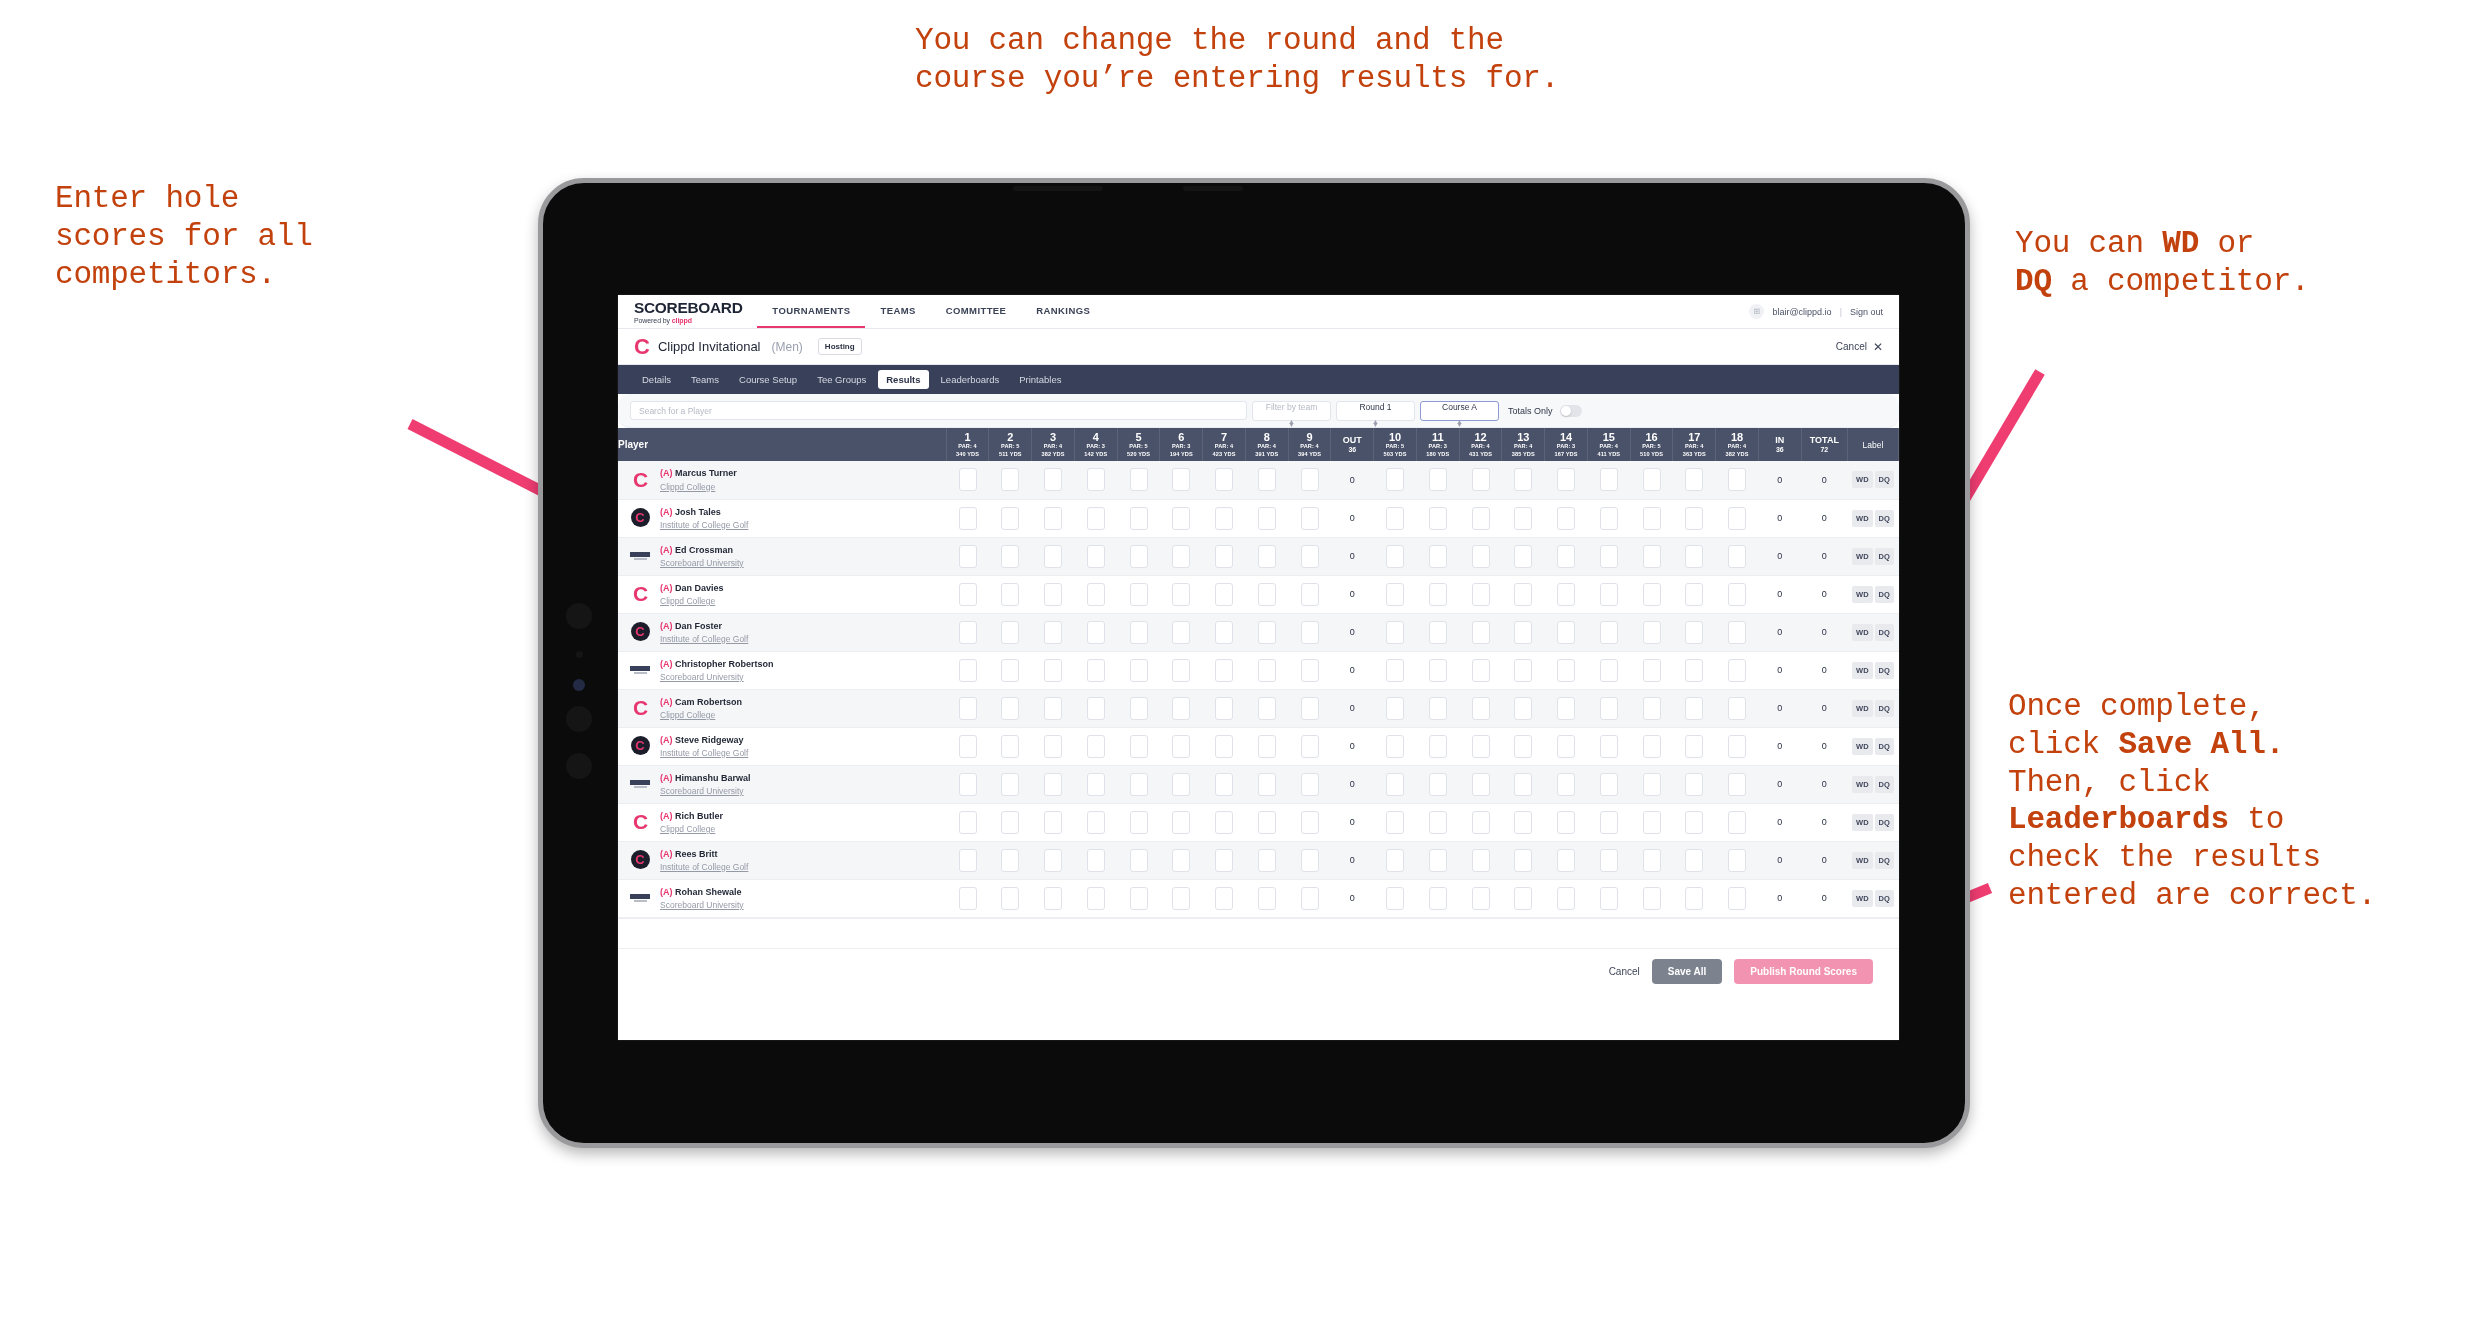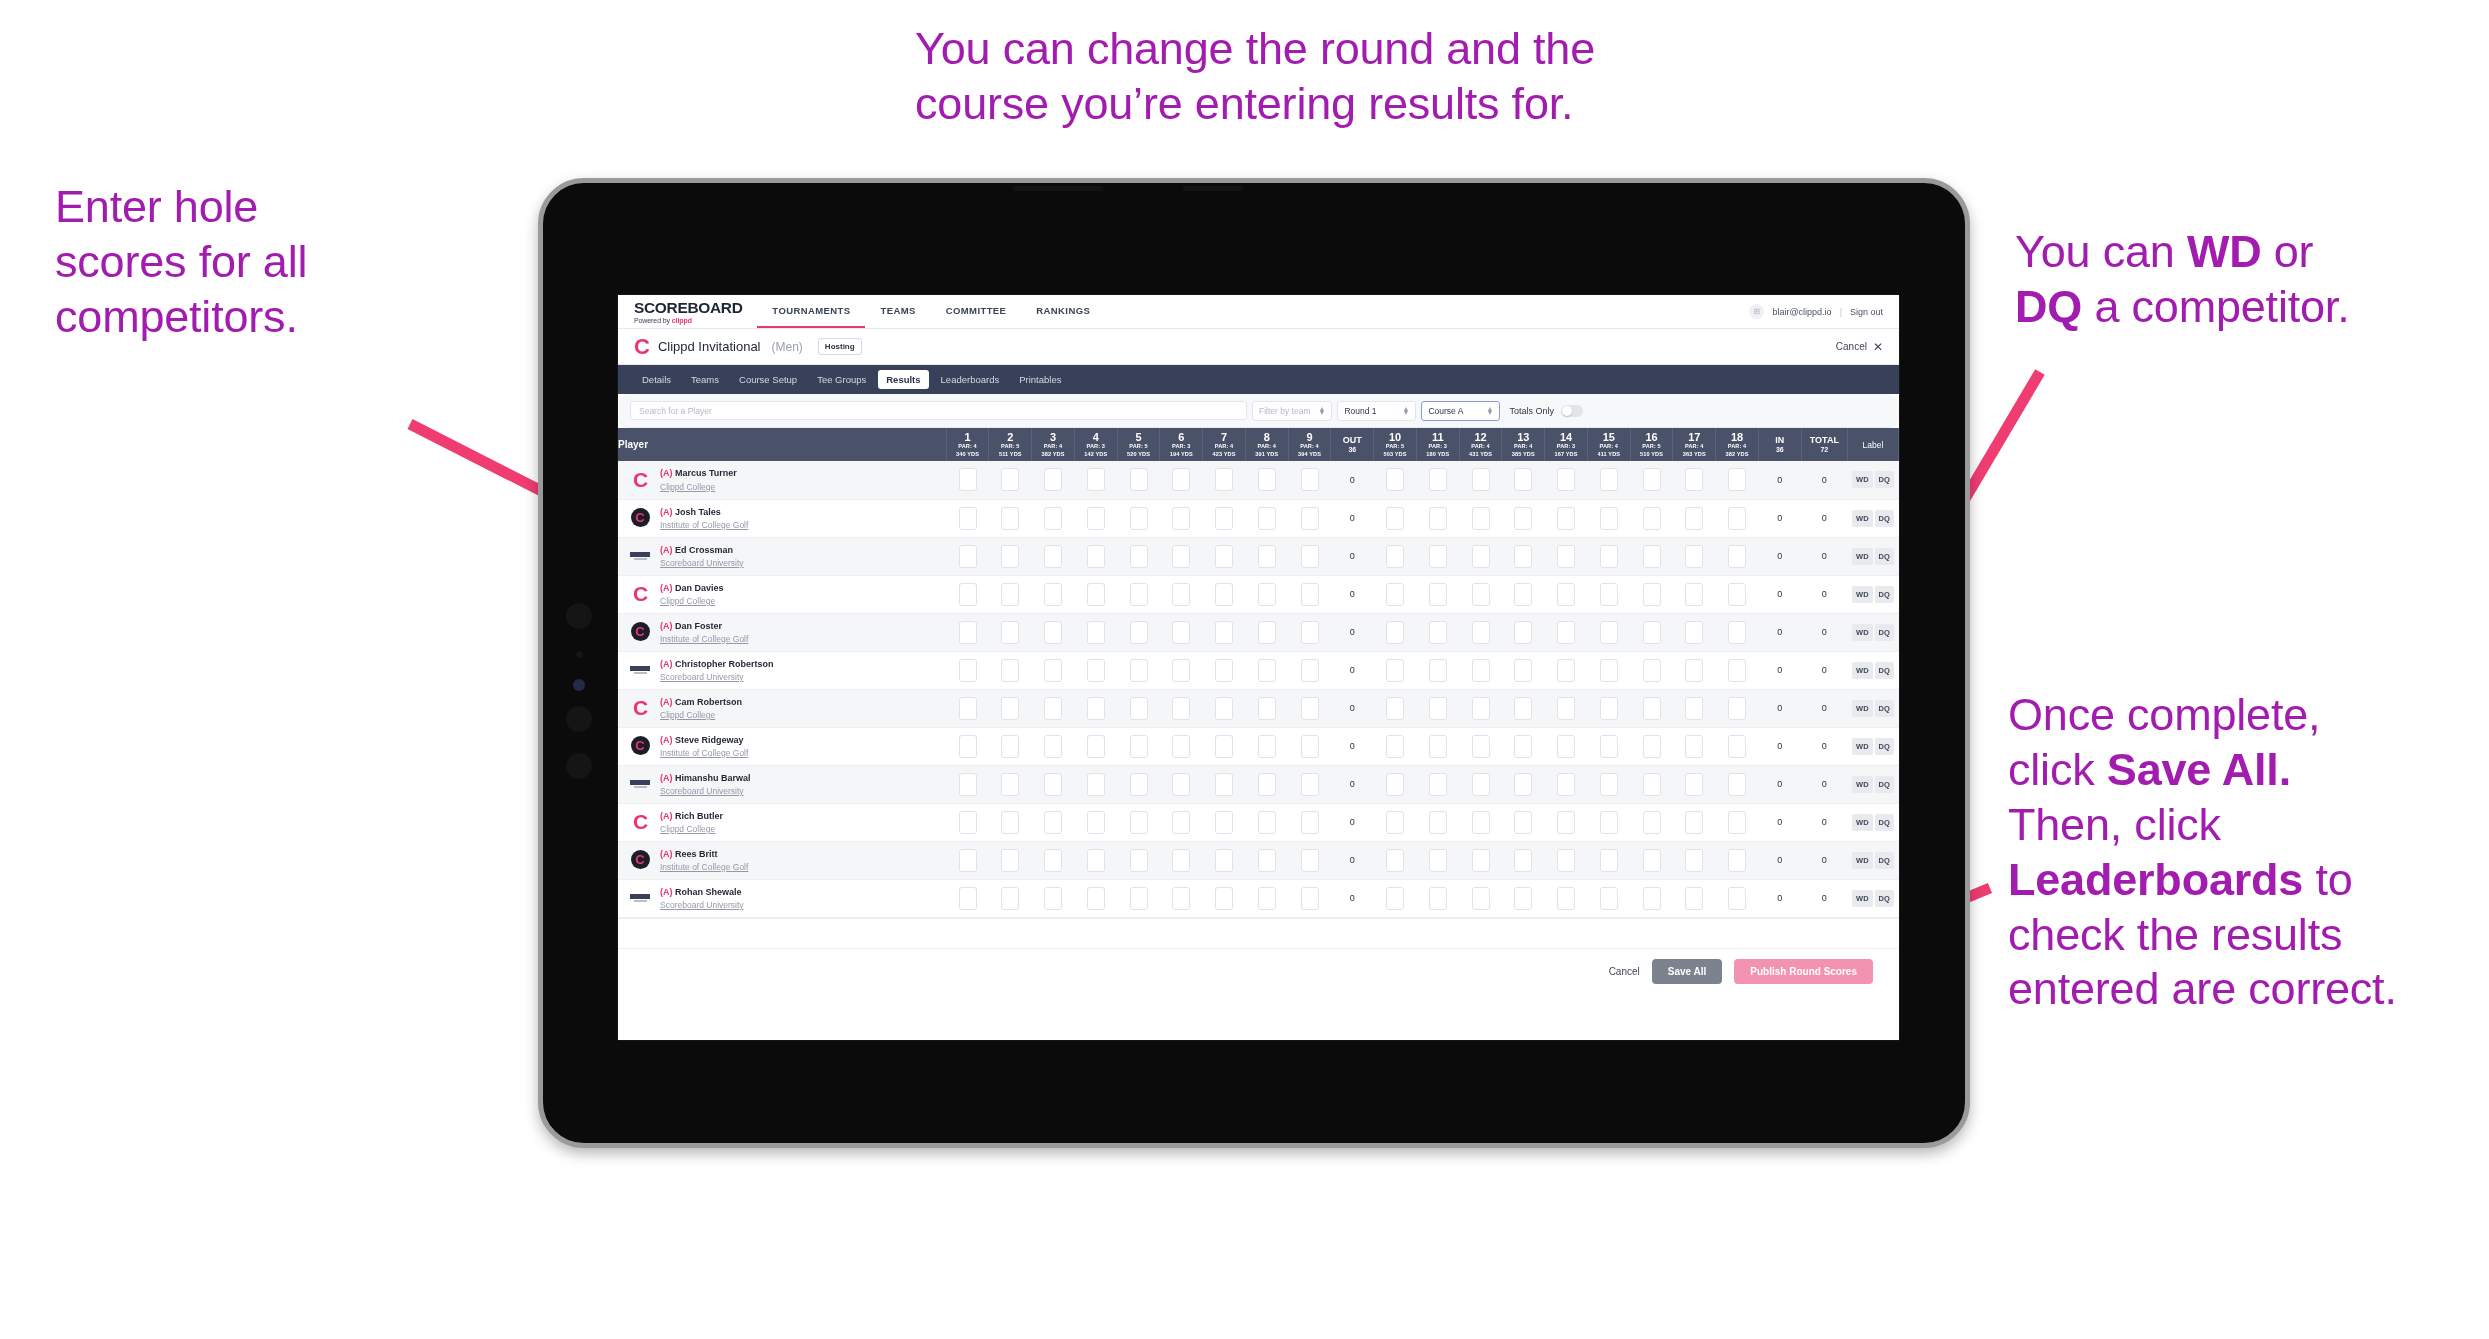--- a/index.html
+++ b/index.html
@@ -7,23 +7,23 @@
     width: 2489px; height: 1339px;
     background: #ffffff;
     font-family: "Liberation Sans", sans-serif;
     overflow: hidden;
   }
   #root { position: relative; width: 2489px; height: 1339px; background:#fff; }
 
   
   .anno {
     position: absolute;
-    color: #a21caf;
-    font-family: Liberation Sans, sans-serif;
-    font-size: 45px;
+    color: #c2410c;
+    font-family: Liberation Mono, monospace;
+    font-size: 31px;
     line-height: 1.22;
     font-weight: 400;
     letter-spacing: -0.2px;
     white-space: pre-line;
   }
   .anno b { font-weight: 700; }
   #anno-top   { left: 915px; top: 22px;  width: 960px; text-align: left; }
   #anno-left  { left: 55px;  top: 180px; width: 420px; }
   #anno-right1{ left: 2015px;top: 225px; width: 470px; }
   #anno-right2{ left: 2008px;top: 688px; width: 480px; }
@@ -125,21 +125,21 @@
     padding:0 12px; gap:5px; border-bottom:1px solid #e9ebf0;border-radius:12px;
   }
   .search-input {
     flex:0 0 auto; width:617px; height:19px; background:#fff;
     border:1px solid #e2e5eb; border-radius:3px;
     font-size:8.5px; color:#b5b9c4; padding:0 8px; display:flex; align-items:center;
   }
   .selbox {
     height:20px; min-width:79px; background:#fff; border:1px solid #e2e5eb; border-radius:3px;
     display:flex; align-items:center; justify-content:space-between; padding:0 6px;
-    font-size:8.5px; color:#2f3648; cursor:pointer; gap:8px;
+    font-size:8.5px; color:#2f3648; cursor:pointer; gap:8px;flex-direction:column;
   }
   .selbox.placeholder { color:#b5b9c4; }
   .selbox.focused { border-color:#8d9ad6; }
   .stepper { display:flex; flex-direction:column; line-height:.55; font-size:7px; color:#9aa0af; }
   .toggle-wrap { display:flex; align-items:center; gap:7px; margin-left:4px; }
   .toggle-label { font-size:9px; color:#2f3648; }
   .toggle {
     width:22px; height:12px; border-radius:8px; background:#e2e4ea; position:relative; cursor:pointer;
   }
   .toggle .knob { position:absolute; left:1px; top:1px; width:10px; height:10px; border-radius:50%; background:#fff; box-shadow:0 1px 2px rgba(0,0,0,.18); }

